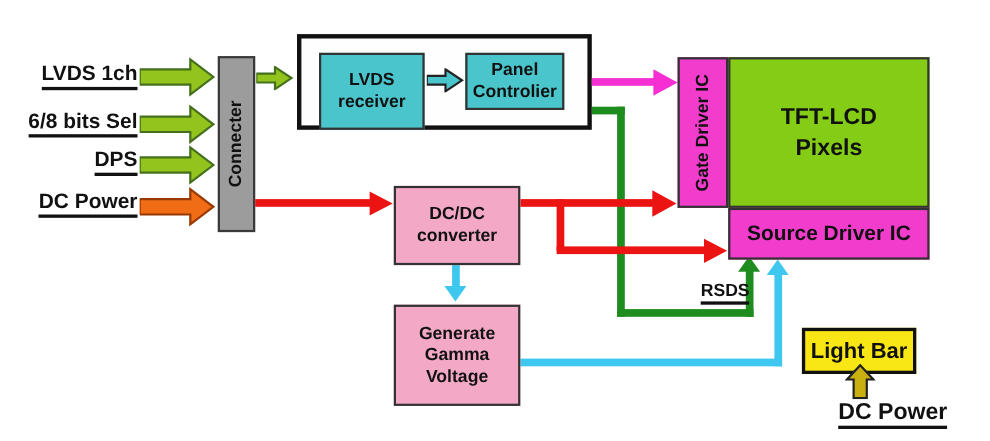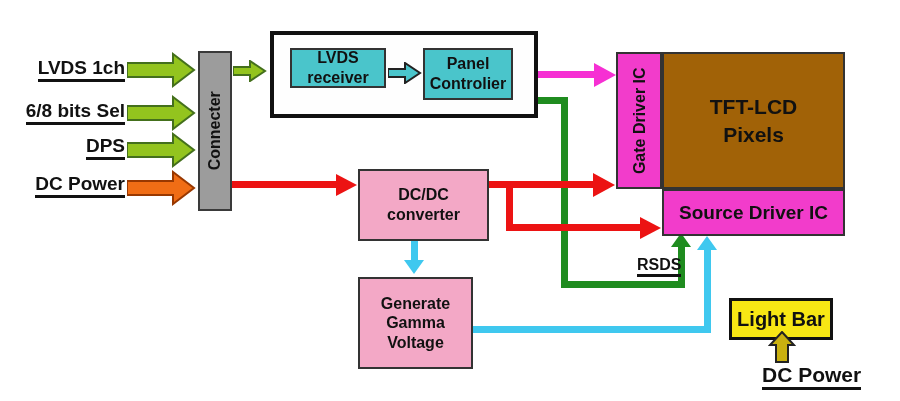--- a/index.html
+++ b/index.html
@@ -30,21 +30,21 @@
     align-items: center; justify-content: center;
     text-align: center;
     font-weight: bold; color:#111;
     line-height: 1.22;
   }
 
   .connector { background:#9c9c9c; border-color:#3a3a3a; }
   .cyanbox   { background:#4ac5cb; font-size:16px; }
   .pinkbox   { background:#f3a8c6; font-size:16px; }
   .magentabox{ background:#f23ccb; }
-  .greenbox  { background:#a16207; font-size:21px; line-height:1.32; }
+  .greenbox  { background:#84cc16; font-size:21px; line-height:1.32; }
   .yellowbox { background:#f8e714; border: 3px solid #111; font-size:20px;margin-top:12px; }
 
   .timing-outer { background:#fefefe; border:4px solid #111; }
   .timing-title { font-size:17px; font-weight:bold; text-align:center; }
 
   .vtext {
     transform: rotate(-90deg);
     white-space: nowrap;
     font-weight: bold; color:#111;
   }
@@ -97,21 +97,21 @@
   <div class="abs block connector" style="left:198px; top:51px; width:34px; height:160px;">
     <span class="vtext" style="font-size:16px;">Connecter</span>
   </div>
 
   <svg class="abs" style="left:233px; top:60px;" width="34" height="22">
     <polygon points="0,7 17,7 17,1 32,11 17,21 17,15 0,15" fill="#93c41e" stroke="#44701c" stroke-width="2"></polygon>
   </svg>
 
   <div class="abs timing-outer" style="left:270px; top:31px; width:268px; height:87px;"></div>
 
-  <div class="abs block cyanbox" style="left:290px; top:48px; width:96px; height:40px;">
+  <div class="abs block cyanbox" style="left:290px; top:48px; width:96px; height:70px;">
     <div>LVDS</div>
     <div>receiver</div>
   </div>
 
   <svg class="abs" style="left:388px; top:62px;" width="34" height="22">
     <polygon points="0,7 17,7 17,1 32,11 17,21 17,15 0,15" fill="#4ac5cb" stroke="#222222" stroke-width="2"></polygon>
   </svg>
 
   <div class="abs block cyanbox" style="left:423px; top:48px; width:90px; height:52px;">
     <div>Panel</div>
@@ -136,21 +136,21 @@
   <div class="abs line" style="left:506px; top:181px; width:7px; height:47px;"></div>
   <div class="abs line" style="left:506px; top:224px; width:135px; height:7px;"></div>
   <div class="abs tri tri-right-red" style="left:640px; top:217px;"></div>
 
   <div class="abs line cyan" style="left:411px; top:241px; width:7px; height:21px;"></div>
   <div class="abs tri tri-down-cyan" style="left:404px; top:260px;"></div>
   <div class="abs line cyan" style="left:473px; top:326px; width:238px; height:7px;"></div>
   <div class="abs line cyan" style="left:704px; top:248px; width:7px; height:85px;"></div>
   <div class="abs tri tri-up-cyan" style="left:697px; top:236px;"></div>
 
-  <div class="abs block pinkbox" style="left:358px; top:169px; width:131px; height:72px;">
+  <div class="abs block pinkbox" style="left:358px; top:169px; width:115px; height:72px;">
     <div>DC/DC</div>
     <div>converter</div>
   </div>
 
   <div class="abs block pinkbox" style="left:358px; top:277px; width:115px; height:92px;">
     <div>Generate</div>
     <div>Gamma</div>
     <div>Voltage</div>
   </div>
 

